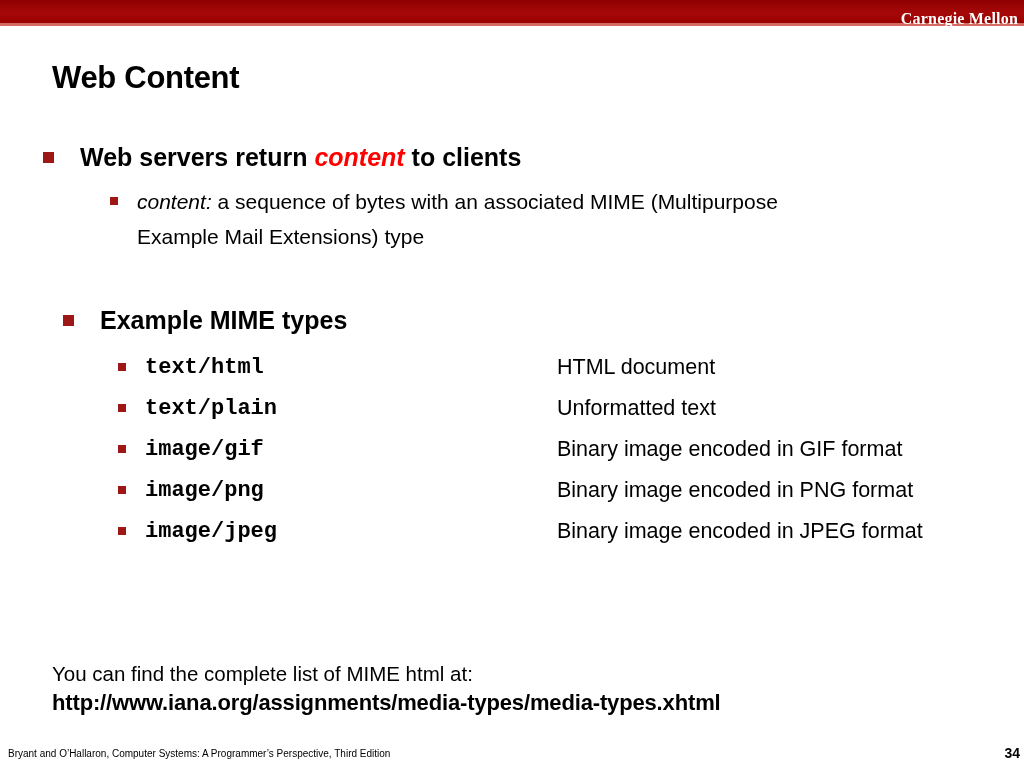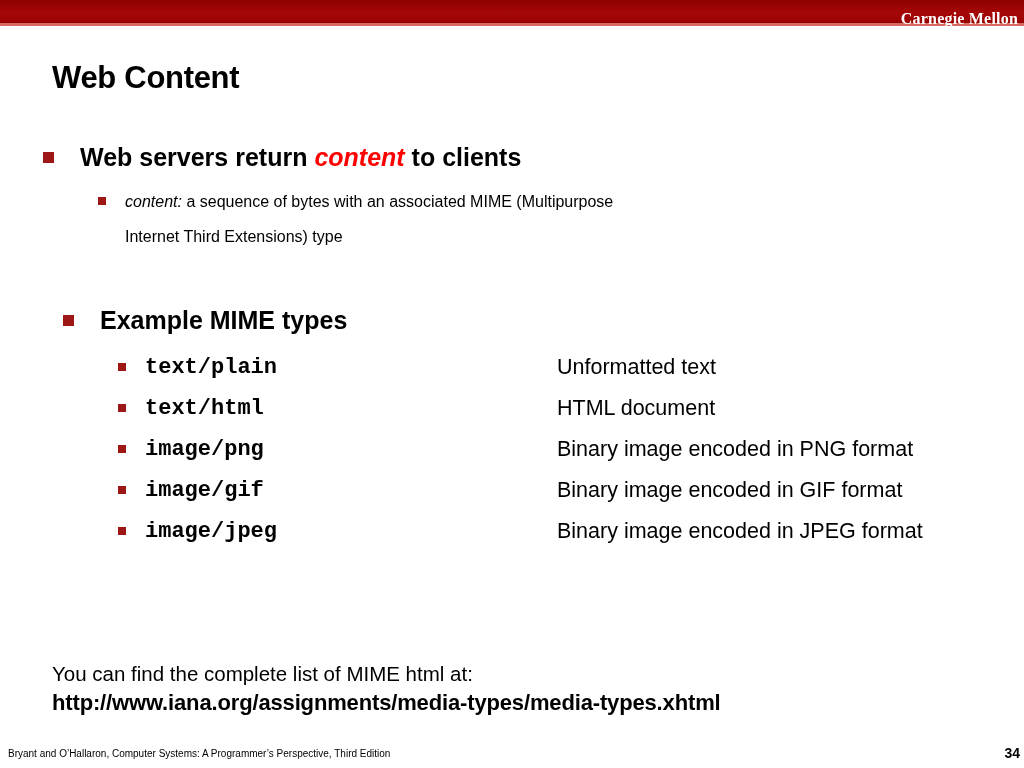--- a/index.html
+++ b/index.html
@@ -84,23 +84,23 @@
   }
   .hl-red {
     color: #ff0000;
     font-style: italic;
     font-weight: bold;
   }
 
   .bullet2 {
     position: relative;
     padding-left: 125px;
-    font-size: 16px;
+    font-size: 21px;
     line-height: 35px;
-    margin: 0;
+    margin: 12px;
   }
   .bullet2 .sq {
     position: absolute;
     left: 98px;
     top: 13px;
     width: 8px;
     height: 8px;
     background: #9e1717;
   }
   .ital { font-style: italic; }
@@ -184,49 +184,49 @@
 <div id="page-title">Web Content</div>
 
 <div id="content">
 
   <div class="block">
     <div class="bullet1">
       <span class="sq"></span><span>Web servers return </span><span class="hl-red">content</span><span> to clients</span>
     </div>
 
     <div class="bullet2" style="margin-top:10px;">
-      <span class="sq"></span><span class="ital">content:</span><span> a sequence of bytes with an associated MIME (Multipurpose</span><br><span>Internet Third Extensions) type</span>
+      <span class="sq"></span><span class="ital">content:</span><span> a sequence of bytes with an associated MIME (Multipurpose</span><br><span>Example Mail Extensions) type</span>
     </div>
   </div>
 
   <div class="block" style="margin-top:49px;margin-left:20px;">
     <div class="bullet1">
       <span class="sq"></span><span>Example MIME types</span>
     </div>
 
     <div style="margin-top:10px;">
       <div class="mime-row">
         <span class="sq"></span>
+        <span class="mime-type">text/html</span>
+        <span class="mime-desc">HTML document</span>
+      </div>
+      <div class="mime-row">
+        <span class="sq"></span>
         <span class="mime-type">text/plain</span>
         <span class="mime-desc">Unformatted text</span>
       </div>
       <div class="mime-row">
         <span class="sq"></span>
-        <span class="mime-type">text/html</span>
-        <span class="mime-desc">HTML document</span>
+        <span class="mime-type">image/gif</span>
+        <span class="mime-desc">Binary image encoded in GIF format</span>
       </div>
       <div class="mime-row">
         <span class="sq"></span>
         <span class="mime-type">image/png</span>
         <span class="mime-desc">Binary image encoded in PNG format</span>
-      </div>
-      <div class="mime-row">
-        <span class="sq"></span>
-        <span class="mime-type">image/gif</span>
-        <span class="mime-desc">Binary image encoded in GIF format</span>
       </div>
       <div class="mime-row">
         <span class="sq"></span>
         <span class="mime-type">image/jpeg</span>
         <span class="mime-desc">Binary image encoded in JPEG format</span>
       </div>
     </div>
   </div>
 
 </div>

